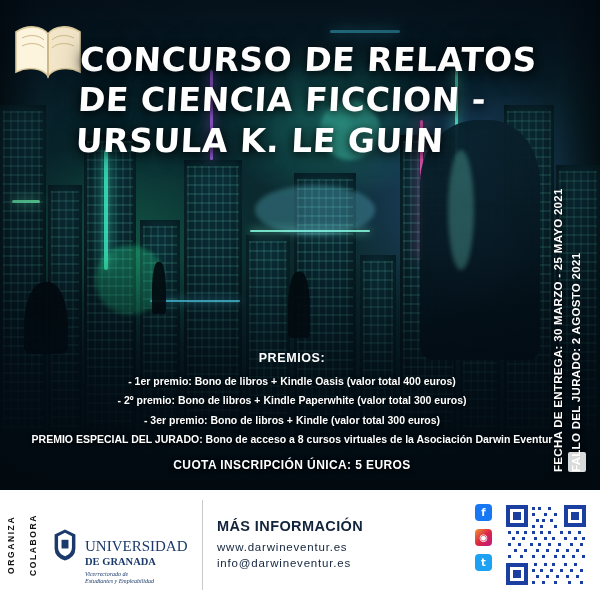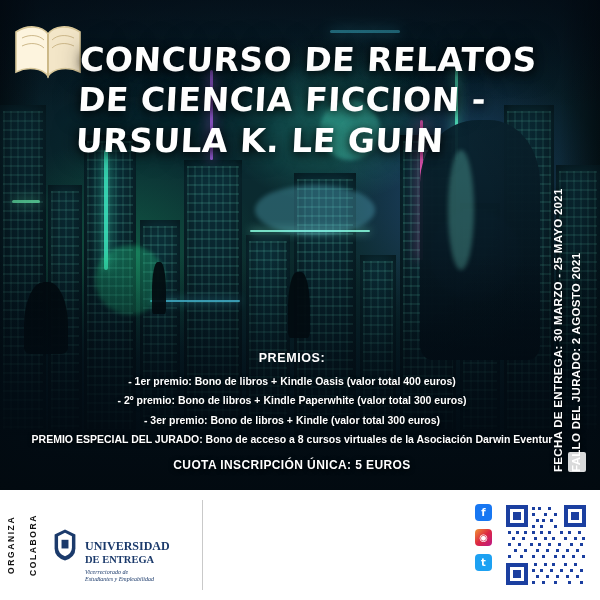--- a/index.html
+++ b/index.html
@@ -211,21 +211,21 @@
     align-items: center;
     gap: 7px;
     padding-left: 8px;
     width: 150px;
   }
   .ugr-text {
     font-family: "Liberation Serif", serif;
     color: #1b3a6b;
     line-height: 1.15;
   }
-  .ugr-text .l1 { font-size: 12px; font-weight: bold; margin-top: 33px; }
+  .ugr-text .l1 { font-size: 15px; font-weight: normal; margin-top: 33px; }
   .ugr-text .l2 { font-size: 10.5px; font-weight: bold; }
   .ugr-text .l3 { font-size: 6px; margin-top: 3px; font-style: italic; }
   .ugr-text .l4 { font-size: 6px; font-style: italic; }
 
   .contact {
     flex: 1;
     display: flex;
     flex-direction: column;
     justify-content: center;
     padding-left: 14px;
@@ -358,28 +358,33 @@
     <div class="vlabel">COLABORA</div>
 
     <div class="ugr">
       <svg viewBox="0 0 30 40" width="26" height="36">
         <path d="M15 2 L27 8 L27 24 Q27 34 15 38 Q3 34 3 24 L3 8 Z" fill="#1b3a6b"></path>
         <path d="M15 6 L23 10 L23 23 Q23 30 15 33 Q7 30 7 23 L7 10 Z" fill="#ffffff"></path>
         <path d="M11 14 h8 v10 h-8 z" fill="#1b3a6b"></path>
       </svg>
       <div class="ugr-text">
         <div class="l1">UNIVERSIDAD</div>
-        <div class="l2">DE ENTREGA</div>
+        <div class="l2">DE GRANADA</div>
         <div class="l3">Vicerrectorado de</div>
         <div class="l4">Estudiantes y Empleabilidad</div>
       </div>
     </div>
 
     <div class="sep"></div>
 
+    <div class="contact">
+      <div class="ctitle">MÁS INFORMACIÓN</div>
+      <div class="line">www.darwineventur.es</div>
+      <div class="line">info@darwineventur.es</div>
+    </div>
 
     <div class="socials">
       <div class="soc" style="background:#1877f2;">f</div>
       <div class="soc" style="background:linear-gradient(135deg,#f09433,#dc2743,#bc1888);">◉</div>
       <div class="soc" style="background:#1da1f2;">t</div>
     </div>
 
     <div class="qr">
       <svg viewBox="0 0 84 84" width="84" height="84">
         <rect x="0" y="0" width="84" height="84" fill="#ffffff"></rect>

